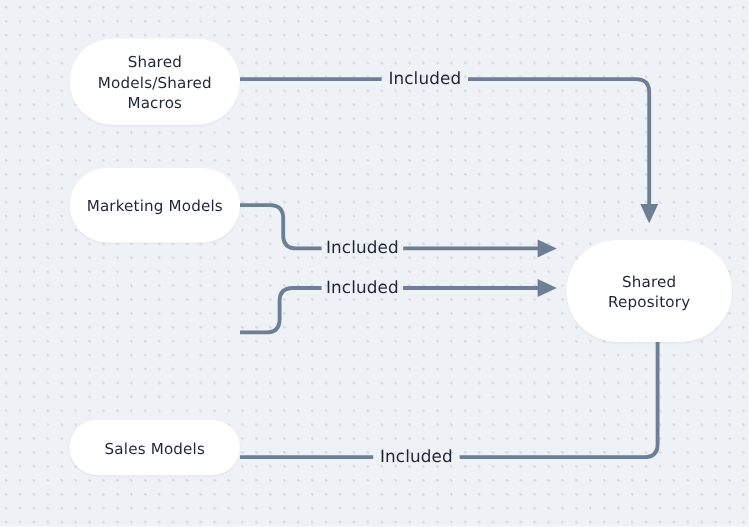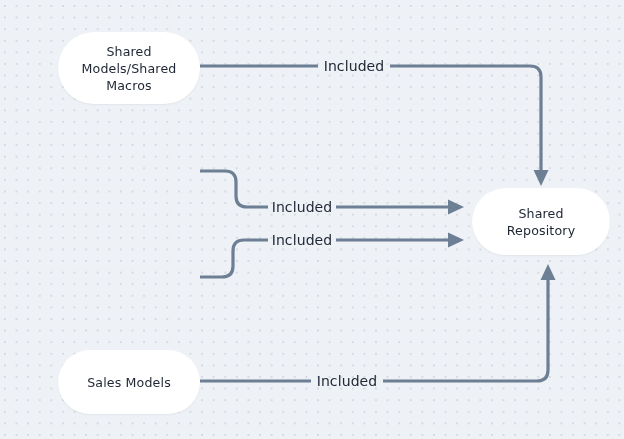--- a/index.html
+++ b/index.html
@@ -99,27 +99,30 @@
     </g>
 
   </svg>
 
   <div class="node" style="left:58px; top:32px; width:142px; height:72px;">
     <span class="node-label">Shared
 Models/Shared
 Macros</span>
   </div>
 
+  <div class="node" style="left:58px; top:140px; width:142px; height:62px;">
+    <span class="node-label">Marketing Models</span>
+  </div>
 
 
-  <div class="node" style="left:58px; top:350px; width:142px; height:64px;">
+  <div class="node" style="left:58px; top:350px; width:142px; height:46px;">
     <span class="node-label">Sales Models</span>
   </div>
 
-  <div class="node" style="left:472px; top:188px; width:138px; height:67px;">
+  <div class="node" style="left:472px; top:200px; width:138px; height:85px;">
     <span class="node-label">Shared Repository</span>
   </div>
 
   <div class="edge-label" style="left:354px; top:66px;">Included</div>
 
   <div class="edge-label" style="left:302px; top:207px;">Included</div>
 
   <div class="edge-label" style="left:302px; top:240px;">Included</div>
 
   <div class="edge-label" style="left:347px; top:381px;">Included</div>

